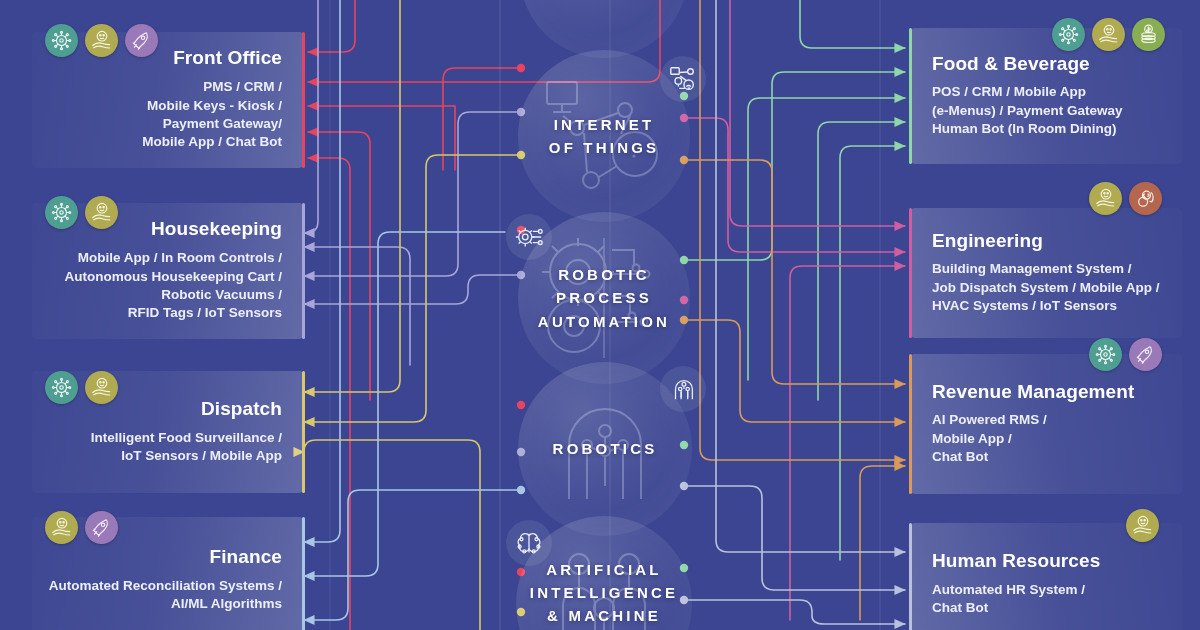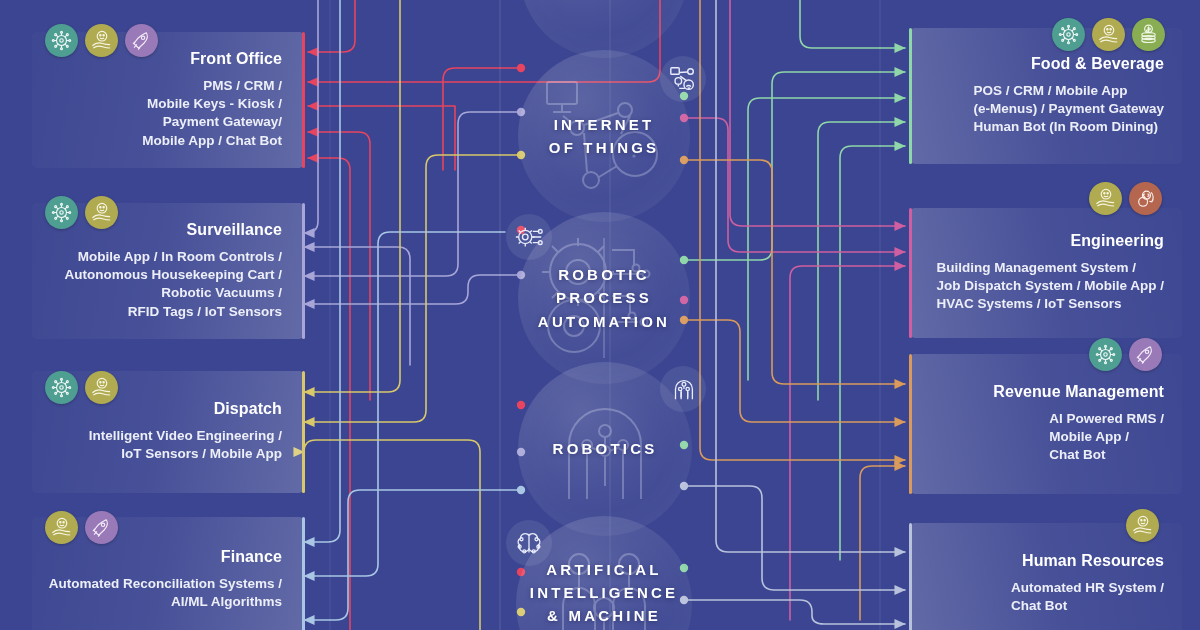--- a/index.html
+++ b/index.html
@@ -28,31 +28,31 @@
     box-sizing:border-box;
     display:flex;flex-direction:column;justify-content:center;
   }
   .card-left .card-body{
     background:linear-gradient(100deg, rgba(255,255,255,0.02) 0%, rgba(255,255,255,0.06) 45%, rgba(255,255,255,0.20) 100%);
     align-items:flex-end;text-align:right;
     padding-right:22px;
   }
   .card-right .card-body{
     background:linear-gradient(260deg, rgba(255,255,255,0.02) 0%, rgba(255,255,255,0.06) 45%, rgba(255,255,255,0.20) 100%);
-    align-items:flex-end;text-align:left;
+    align-items:flex-start;text-align:left;
     padding-left:22px;
   }
   .accent{
     position:absolute;top:0;bottom:0;width:3px;border-radius:2px;
   }
   .card-left .accent{right:-1px;}
   .card-right .accent{left:-1px;}
 
   .card-title{
-    font-size:16px;font-weight:bold;letter-spacing:.1px;
+    font-size:19px;font-weight:bold;letter-spacing:.1px;
     line-height:1.1;margin-bottom:9px;color:#ffffff;
   }
   .card-desc{
     font-size:13.5px;line-height:1.36;color:#eceef8;font-weight:700;
   }
   .card-desc div{white-space:nowrap;}
 
   
   .badges{position:absolute;display:flex;gap:7px;z-index:6;}
   .badge{
@@ -347,21 +347,21 @@
       <svg viewBox="0 0 24 24" fill="none" stroke="#f2ecf8" stroke-width="1.2">
         <path d="M16.5,3.5 c2.6,2.6 2.4,7 -2,11.4 L9,20 L4,15 L8.6,9.4 C13,5 17.4,4.6 16.5,3.5 Z"></path>
         <circle cx="13.6" cy="9.2" r="1.8"></circle>
         <path d="M7.2,16 l-3,3.4 M5.4,13.6 L3,15.5 M10.4,19.2 L8.6,21.5"></path>
       </svg>
     </div>
   </div>
 
   <div class="card card-left" style="left:32px;top:203px;width:272px;height:136px;">
     <div class="card-body">
-      <div class="card-title">Surveillance</div>
+      <div class="card-title">Housekeeping</div>
       <div class="card-desc">
         <div>Mobile App / In Room Controls /</div>
         <div>Autonomous Housekeeping Cart /</div>
         <div>Robotic Vacuums /</div>
         <div>RFID Tags / IoT Sensors</div>
       </div>
     </div>
     <div class="accent" style="background:#a8a6d8;"></div>
   </div>
   <div class="badges" style="left:45px;top:196px;">
@@ -389,21 +389,21 @@
         <path d="M2.5,17.5 c3,-3 7,-3.6 10.5,-2.4 c2.5,.8 5,1.2 8,1.2"></path>
         <path d="M3.5,19.8 c3.2,-2.4 7,-2.2 10.5,-1 c2.2,.8 4.6,1 7,1"></path>
       </svg>
     </div>
   </div>
 
   <div class="card card-left" style="left:32px;top:371px;width:272px;height:122px;">
     <div class="card-body">
       <div class="card-title">Dispatch</div>
       <div class="card-desc">
-        <div>Intelligent Video Engineering /</div>
+        <div>Intelligent Food Surveillance /</div>
         <div>IoT Sensors / Mobile App</div>
       </div>
     </div>
     <div class="accent" style="background:#d8c86a;"></div>
   </div>
   <div class="badges" style="left:45px;top:371px;">
     <div class="badge" style="background:#4f9e92;">
       <svg viewBox="0 0 24 24" fill="none" stroke="#eef6f4" stroke-width="1.2">
         <circle cx="12" cy="12" r="5.2"></circle>
           <circle cx="12" cy="12" r="1.8"></circle>

